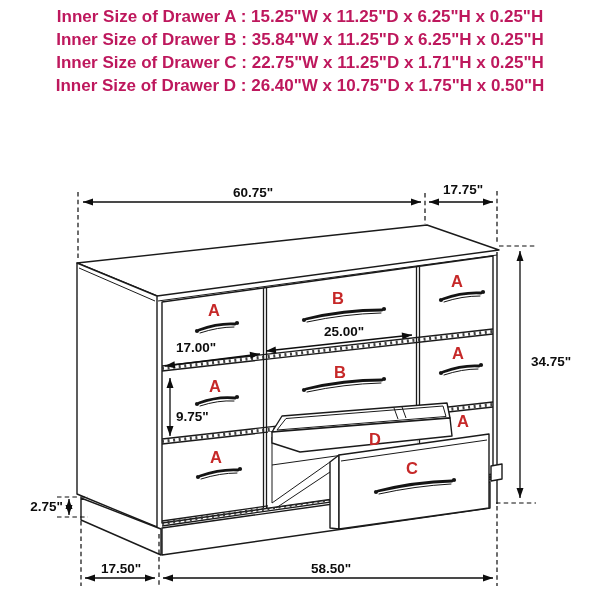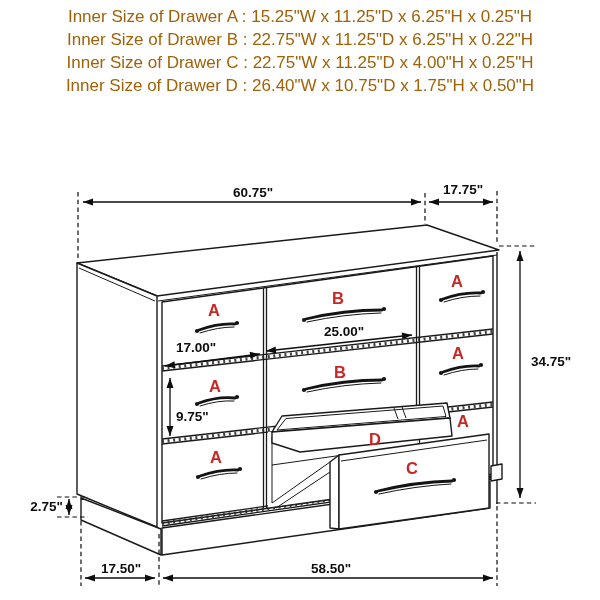--- a/index.html
+++ b/index.html
@@ -1,19 +1,19 @@
 <!DOCTYPE html>
 <html><head>
 <meta charset="utf-8">
 <style>
   html,body{margin:0;padding:0;background:#fff;}
   .page{position:relative;width:600px;height:600px;background:#ffffff;overflow:hidden;
         font-family:"Liberation Sans",sans-serif;}
   .spec-header{position:absolute;top:5px;left:0;width:600px;text-align:center;}
-  .spec-line{font-weight:normal;font-size:17px;line-height:23px;color:#a16207;letter-spacing:0;}
+  .spec-line{font-weight:bold;font-size:17px;line-height:23px;color:#be185d;letter-spacing:0;}
   svg{position:absolute;left:0;top:0;}
   .face{fill:#ffffff;stroke:#1a1a1a;stroke-width:1.4;stroke-linejoin:round;}
   .ln{stroke:#1a1a1a;stroke-width:1.4;fill:none;}
   .thin{stroke:#1a1a1a;stroke-width:1;fill:none;}
   .grid{stroke:#1a1a1a;stroke-width:1.3;fill:none;}
   .hatch{stroke:#2b2b2b;stroke-width:3.2;stroke-dasharray:2 3.6;fill:none;opacity:.9;}
   .dim{stroke:#0d0d0d;stroke-width:1.3;fill:none;}
   .dash{stroke:#0d0d0d;stroke-width:1.2;stroke-dasharray:4.5 3.2;fill:none;}
   .handle{stroke:#141414;stroke-width:2.8;stroke-linecap:round;fill:none;}
   .handle-echo{stroke:#141414;stroke-width:1;stroke-linecap:round;fill:none;}
@@ -24,22 +24,22 @@
   text.letter{font-family:"Liberation Sans",sans-serif;font-weight:bold;font-size:16.5px;
               fill:#c62828;text-anchor:middle;}
 </style>
 </head>
 <body>
 
 <div class="page">
 
   <div class="spec-header">
     <div class="spec-line">Inner Size of Drawer A : 15.25"W x 11.25"D x 6.25"H x 0.25"H</div>
-    <div class="spec-line">Inner Size of Drawer B : 22.75"W x 11.25"D x 6.25"H x 0.22"H</div>
-    <div class="spec-line">Inner Size of Drawer C : 22.75"W x 11.25"D x 4.00"H x 0.25"H</div>
+    <div class="spec-line">Inner Size of Drawer B : 35.84"W x 11.25"D x 6.25"H x 0.25"H</div>
+    <div class="spec-line">Inner Size of Drawer C : 22.75"W x 11.25"D x 1.71"H x 0.25"H</div>
     <div class="spec-line">Inner Size of Drawer D : 26.40"W x 10.75"D x 1.75"H x 0.50"H</div>
   </div>
 
   <svg width="600" height="600" viewBox="0 0 600 600">
     <defs>
       <marker id="arr" markerUnits="userSpaceOnUse" markerWidth="12" markerHeight="9" refX="10.5" refY="4" orient="auto-start-reverse">
         <path d="M0.5,0.5 L10.5,4 L0.5,7.5 Z" fill="#0d0d0d"></path>
       </marker>
     </defs>
 

